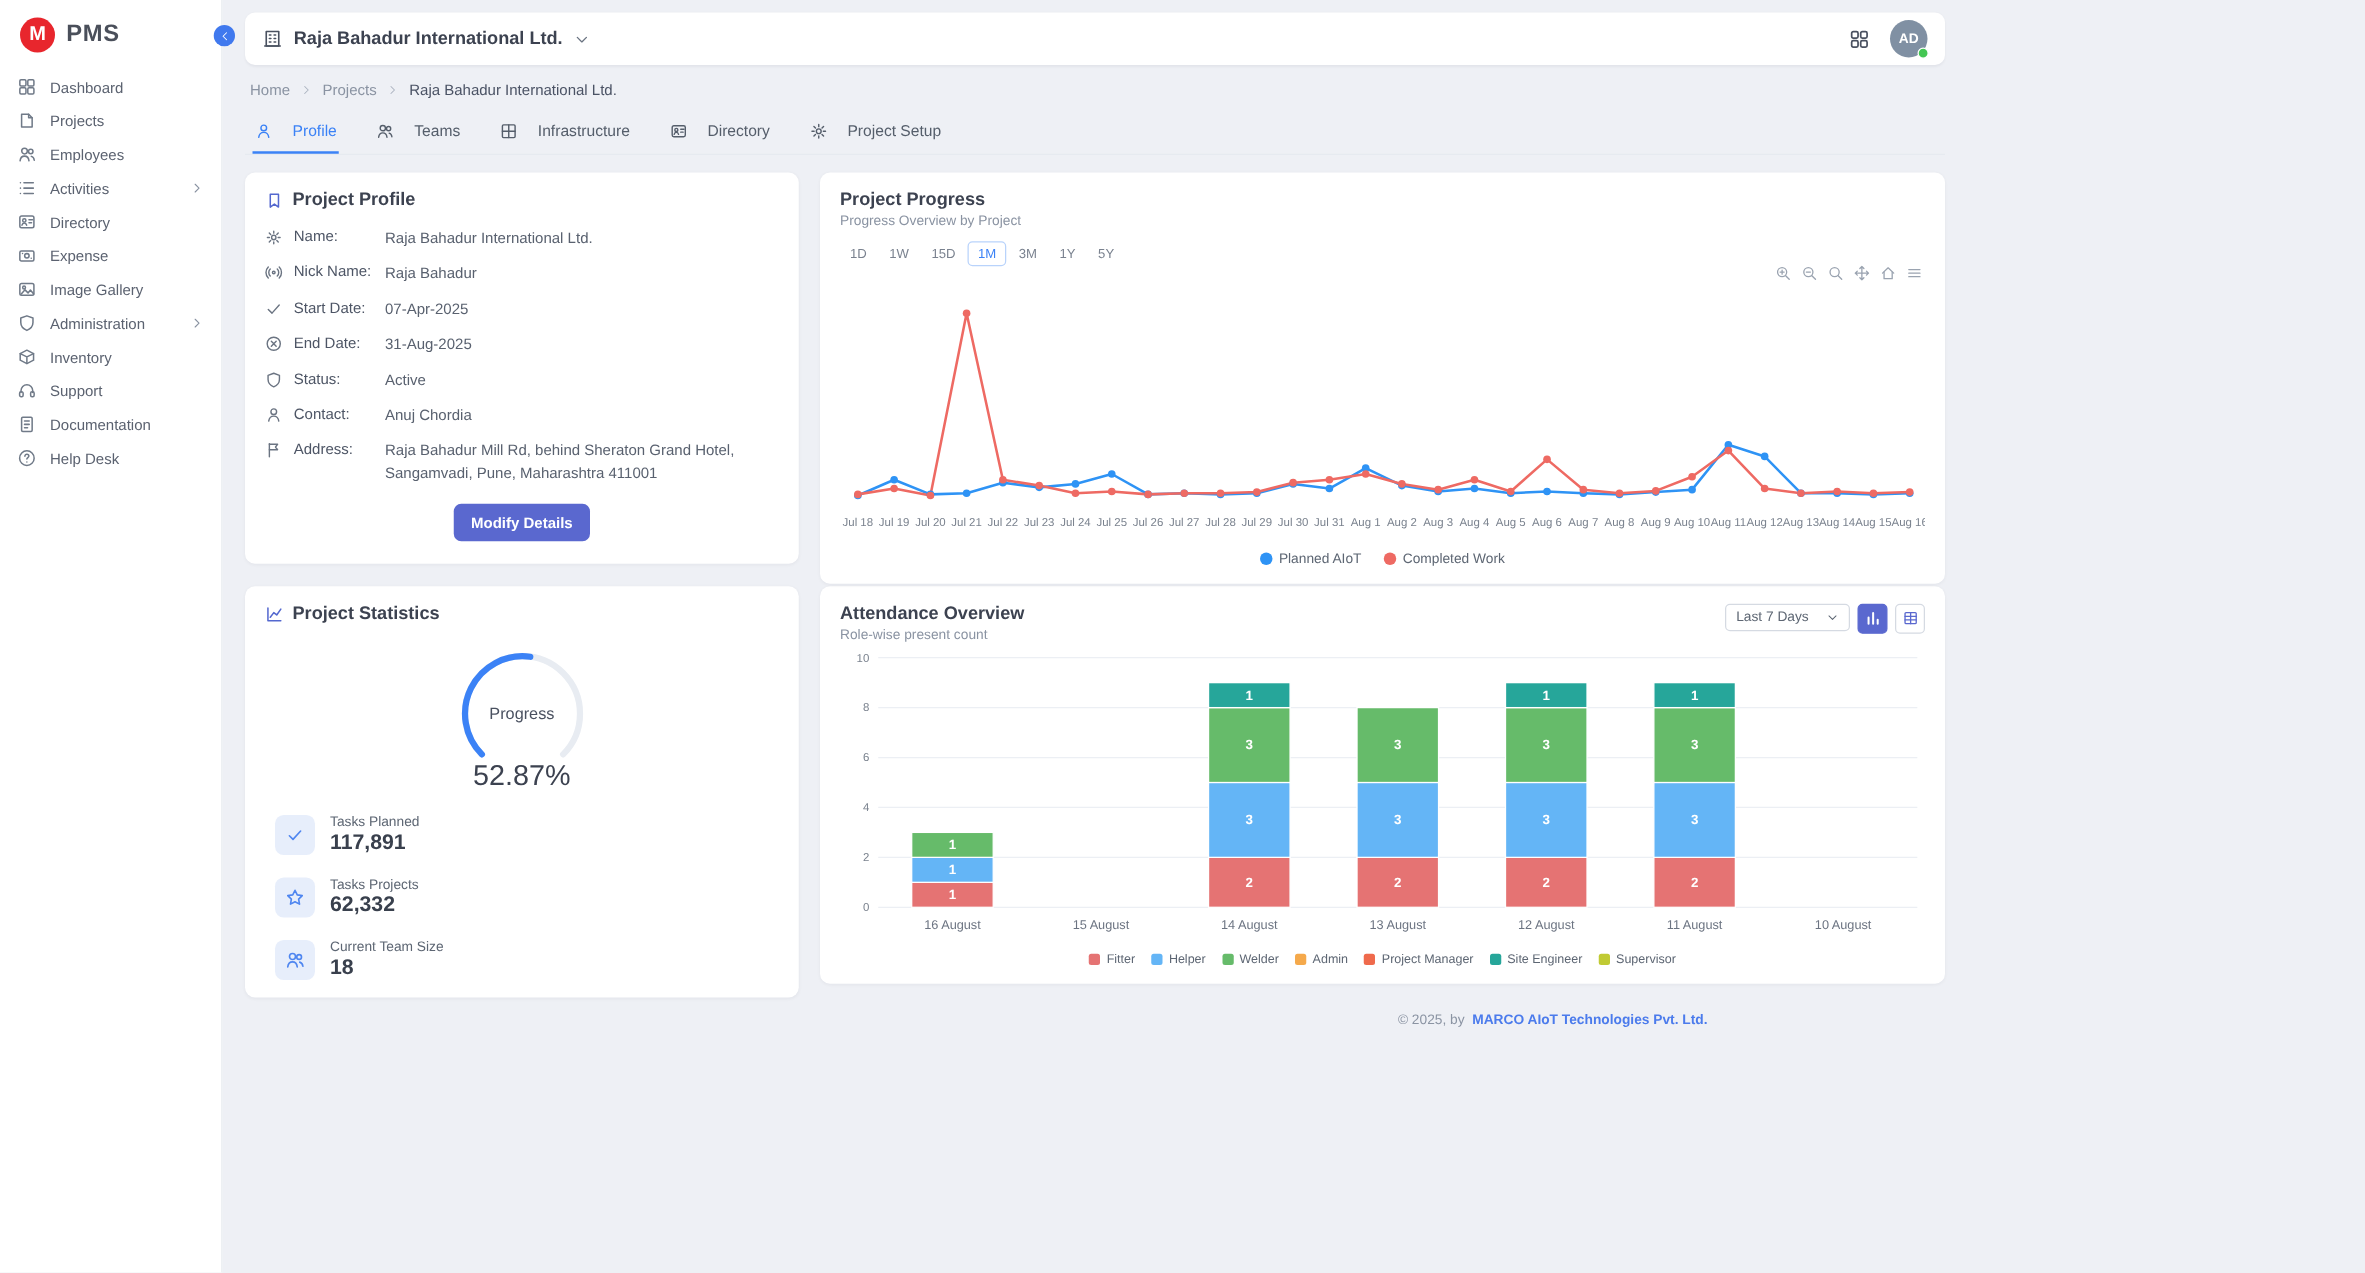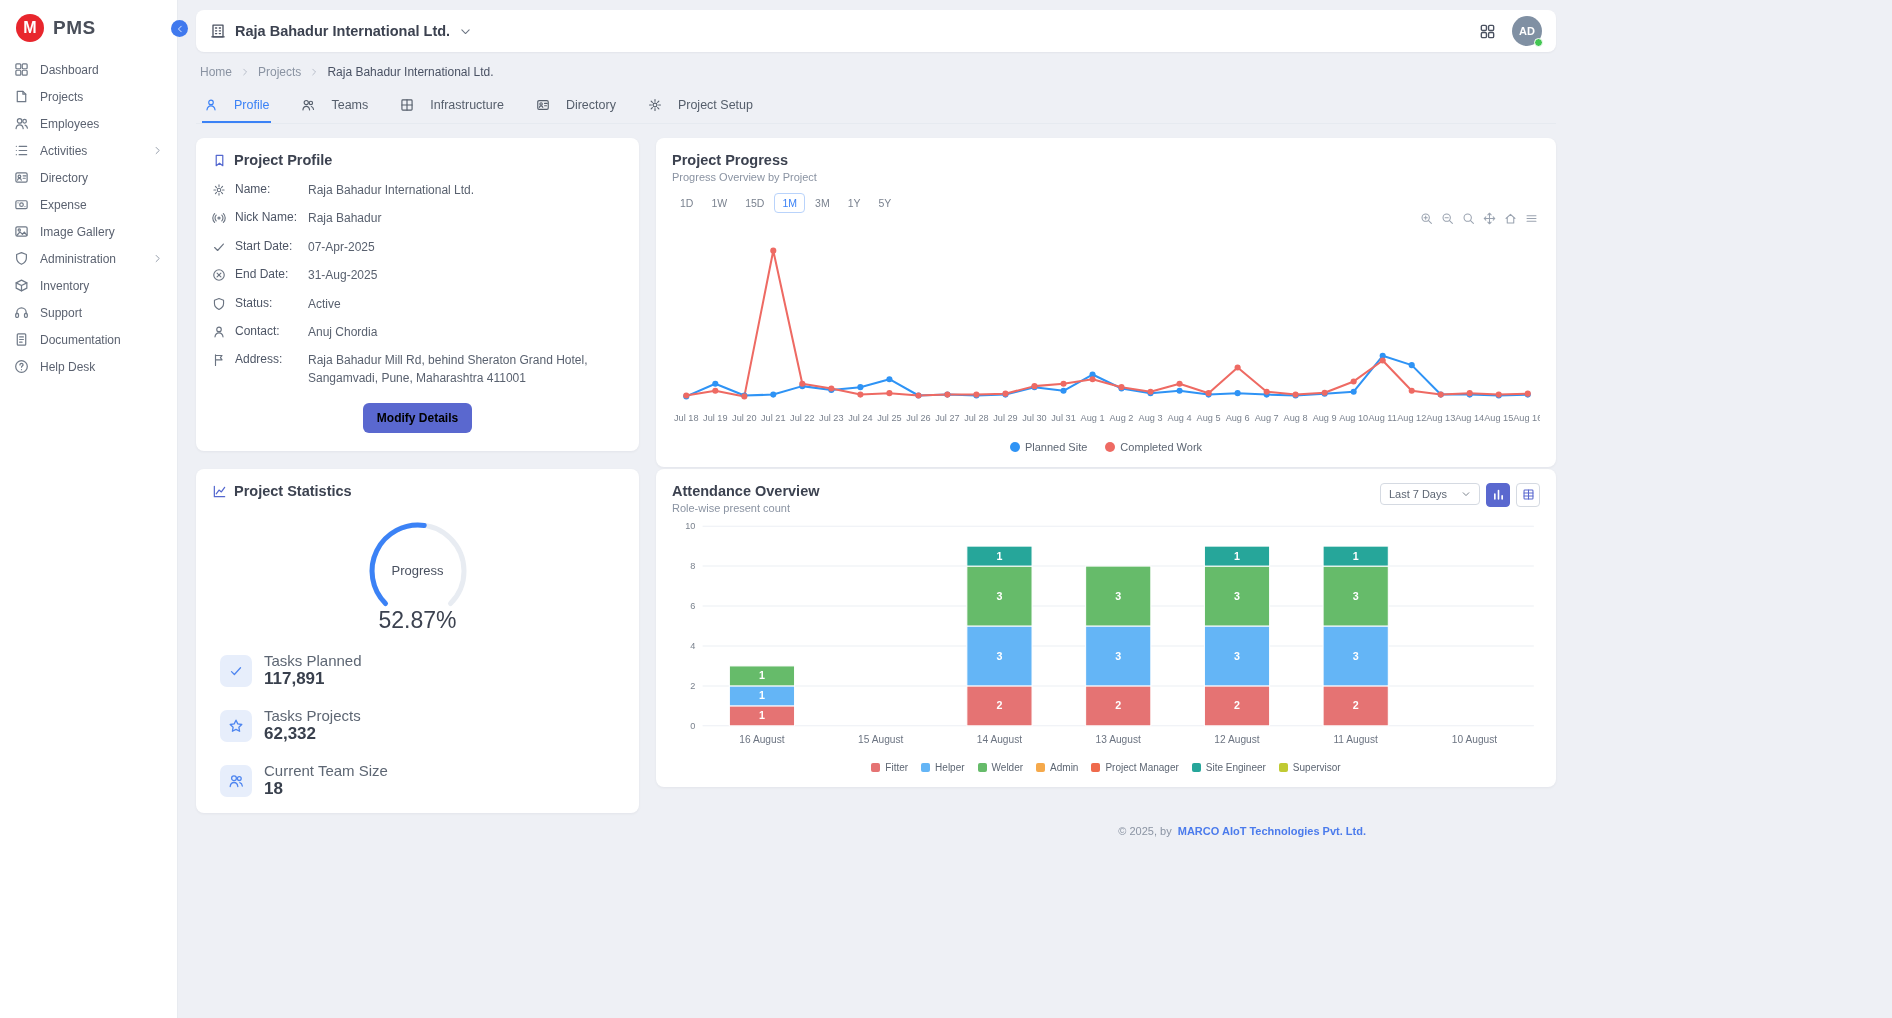--- a/index.html
+++ b/index.html
@@ -49,32 +49,32 @@
   .card-title-row{display:flex;align-items:center;gap:7px;margin-bottom:14px}
   .ct-ic .ic{width:15px;height:15px;color:#5468cf}
   .card-title{font-size:14.5px;font-weight:700;color:#3c4250}
   .card-subtitle{font-size:11px;color:#8a93a2;margin-top:3px}
 
   
   .pf-row{display:flex;align-items:flex-start;gap:9px;margin-bottom:11px;font-size:12px}
   .pf-ic .ic{width:14px;height:14px;color:#6b7482;margin-top:1px}
   .pf-label{flex:0 0 64px;color:#4d5565}
   .pf-value{color:#59616f;line-height:1.45;flex:1}
-  .modify-btn{display:block;margin:16px auto 4px;background:#5a68cf;color:#000000;border:none;border-radius:6px;font-size:12px;font-weight:600;padding:8px 14px;cursor:pointer;font-family:inherit}
+  .modify-btn{display:block;margin:16px auto 4px;background:#5a68cf;color:#ffffff;border:none;border-radius:6px;font-size:12px;font-weight:600;padding:8px 14px;cursor:pointer;font-family:inherit}
 
   
   .gauge-wrap{position:relative;width:150px;margin:6px auto 0}
   #gauge{width:150px;height:100px;display:block}
   .gauge-label{position:absolute;left:0;right:0;top:50px;text-align:center;font-size:13px;color:#4a5160}
   .gauge-value{text-align:center;font-size:23px;color:#3c4250;font-weight:500;margin-top:-6px}
   .stat{display:flex;align-items:center;gap:12px;margin:18px 0 0 8px}
   .stat-ic{width:32px;height:32px;border-radius:7px;background:#e7eefb;color:#4f86f0;display:flex;align-items:center;justify-content:center;flex:0 0 32px}
   .stat-ic .ic{width:16px;height:16px}
   .stat-txt{display:flex;flex-direction:column}
-  .stat-label{font-size:15px;color:#5d6673}
+  .stat-label{font-size:11px;color:#5d6673}
   .stat-value{font-size:17px;font-weight:600;color:#39404d}
 
   
   .progress-card{position:relative}
   .range-row{display:flex;gap:2px;margin-top:10px}
   .range{font-size:10.5px;color:#7a828f;padding:3px 7px;border:1px solid transparent;border-radius:4px;cursor:pointer}
   .range.active{color:#3b82f6;border-color:#b9d3fb}
   .chart-toolbar{position:absolute;right:18px;top:74px;display:flex;gap:8px}
   .tb-ic{cursor:pointer;color:#9aa3b0}
   .tb-ic .ic{width:13px;height:13px}
@@ -639,21 +639,21 @@
               <text x="697.6" y="190" text-anchor="middle" class="ax">Aug 11</text>
               <text x="726.1" y="190" text-anchor="middle" class="ax">Aug 12</text>
               <text x="754.6" y="190" text-anchor="middle" class="ax">Aug 13</text>
               <text x="783.0" y="190" text-anchor="middle" class="ax">Aug 14</text>
               <text x="811.5" y="190" text-anchor="middle" class="ax">Aug 15</text>
               <text x="840.0" y="190" text-anchor="middle" class="ax">Aug 16</text>
             </svg>
           <div class="line-legend" id="line-legend">
               <span class="lg-item">
                 <span class="lg-dot" style="background:#2e93f5"></span>
-                <span>Planned Site</span>
+                <span>Planned AIoT</span>
               </span>
               <span class="lg-item">
                 <span class="lg-dot" style="background:#ee6a63"></span>
                 <span>Completed Work</span>
               </span>
             </div>
         </section>
 
         <section class="card attendance-card">
           <div class="att-head">

